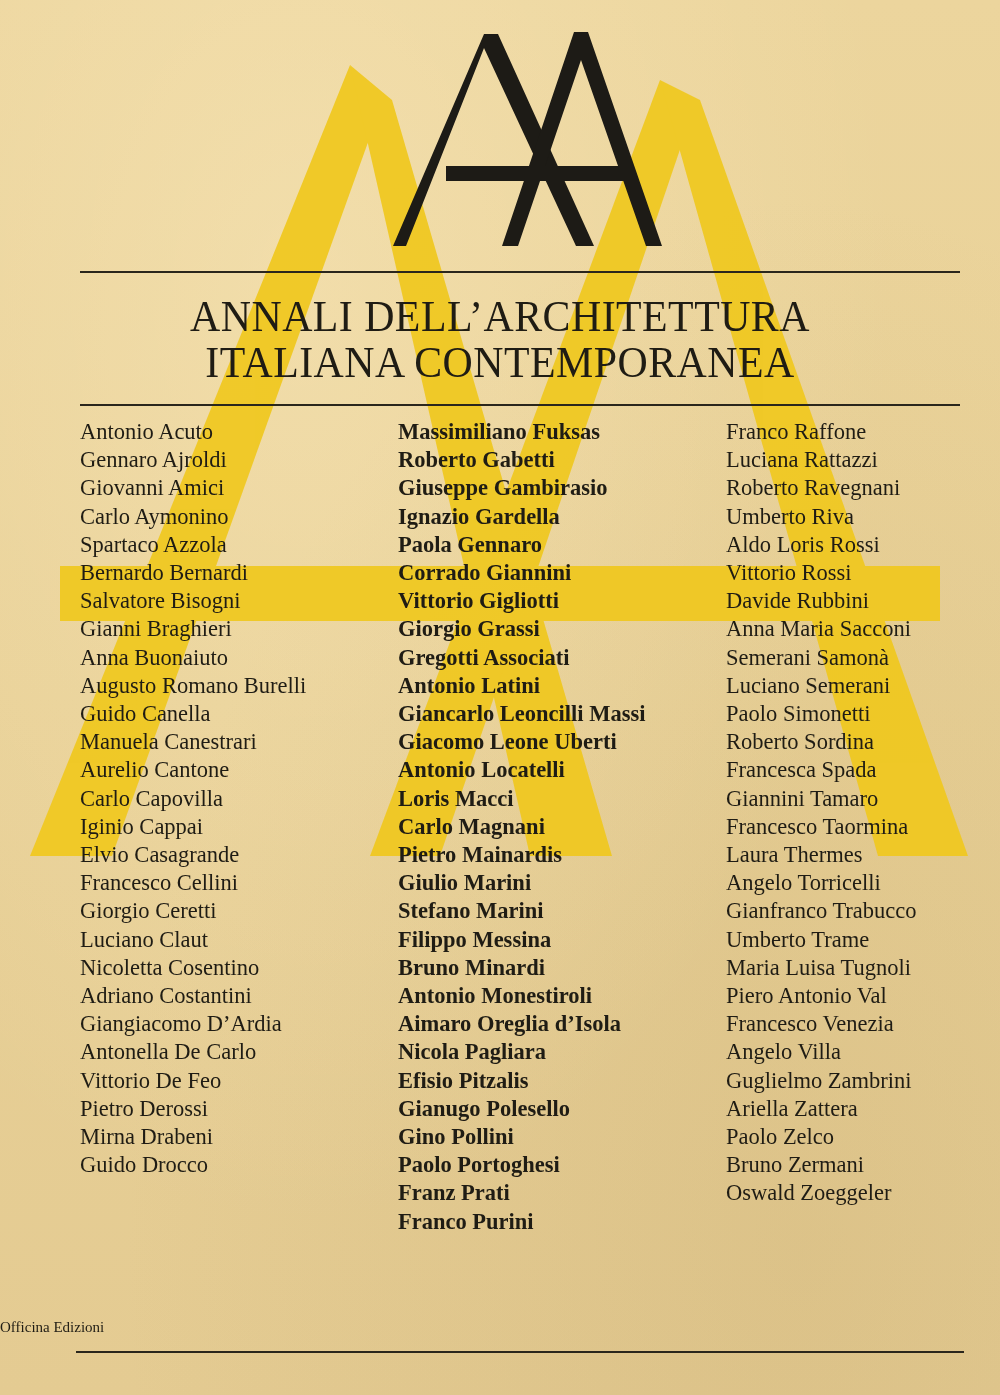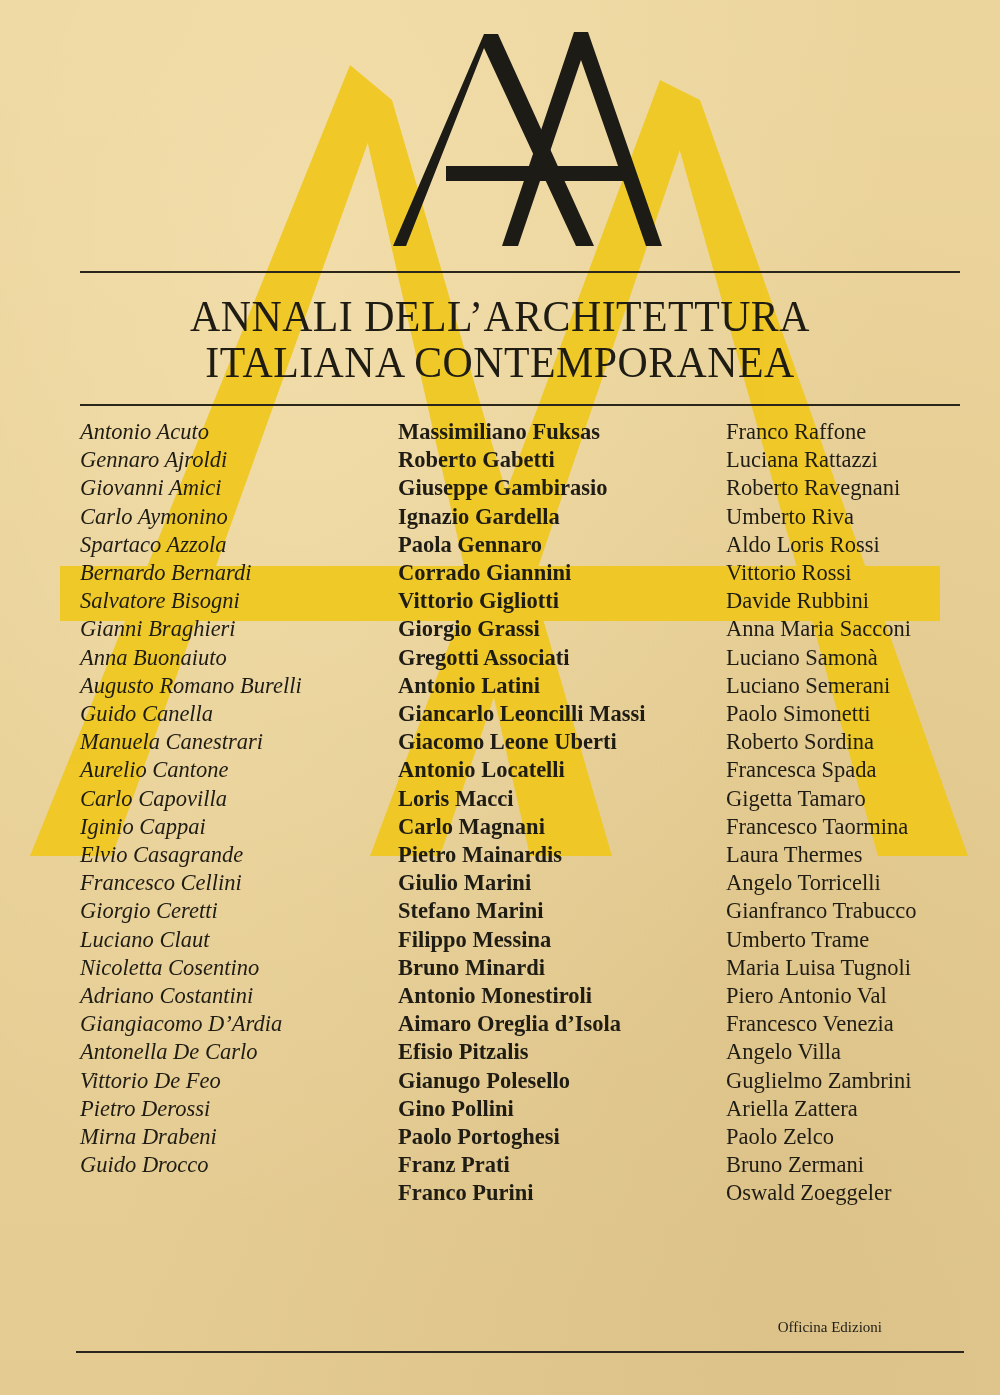--- a/index.html
+++ b/index.html
@@ -23,21 +23,21 @@
   .title {
     position: absolute; left: 0; width: 1000px; text-align: center;
     font-size: 45px; letter-spacing: 0.5px; line-height: 46px;
     transform: scaleX(0.93); transform-origin: center;
   }
   .col { position: absolute; top: 418px; }
   .col .name {
     font-size: 22.5px; line-height: 28.2px; white-space: nowrap; display: block;
   }
   .publisher {
-    position: absolute; top: 1319px; left: 0; width: 882px; text-align: right;
+    position: absolute; top: 1319px; left: 0; width: 882px; text-align: left;
     font-size: 15px;
   }
 </style>
 </head>
 <body>
 
 <div class="paper"></div>
 
 <svg class="yellow-aa" viewBox="0 0 1000 1395" xmlns="http://www.w3.org/2000/svg">
   <g fill="#f0c81e" opacity="0.92">
@@ -65,21 +65,21 @@
   </g>
 </svg>
 
 <div class="rule" style="top:271px;"></div>
 
 <div class="title" style="top:293px;">ANNALI DELL’ARCHITETTURA</div>
 <div class="title" style="top:339px;">ITALIANA CONTEMPORANEA</div>
 
 <div class="rule" style="top:404px;"></div>
 
-<div class="col" style="left:80px;font-style:italic;">
+<div class="col" style="left:80px;">
   <span class="name">Antonio Acuto</span>
   <span class="name">Gennaro Ajroldi</span>
   <span class="name">Giovanni Amici</span>
   <span class="name">Carlo Aymonino</span>
   <span class="name">Spartaco Azzola</span>
   <span class="name">Bernardo Bernardi</span>
   <span class="name">Salvatore Bisogni</span>
   <span class="name">Gianni Braghieri</span>
   <span class="name">Anna Buonaiuto</span>
   <span class="name">Augusto Romano Burelli</span>
@@ -118,43 +118,44 @@
   <span class="name">Antonio Locatelli</span>
   <span class="name">Loris Macci</span>
   <span class="name">Carlo Magnani</span>
   <span class="name">Pietro Mainardis</span>
   <span class="name">Giulio Marini</span>
   <span class="name">Stefano Marini</span>
   <span class="name">Filippo Messina</span>
   <span class="name">Bruno Minardi</span>
   <span class="name">Antonio Monestiroli</span>
   <span class="name">Aimaro Oreglia d’Isola</span>
+  <span class="name">Nicola Pagliara</span>
   <span class="name">Efisio Pitzalis</span>
   <span class="name">Gianugo Polesello</span>
   <span class="name">Gino Pollini</span>
   <span class="name">Paolo Portoghesi</span>
   <span class="name">Franz Prati</span>
   <span class="name">Franco Purini</span>
 </div>
 
 <div class="col" style="left:726px;">
   <span class="name">Franco Raffone</span>
   <span class="name">Luciana Rattazzi</span>
   <span class="name">Roberto Ravegnani</span>
   <span class="name">Umberto Riva</span>
   <span class="name">Aldo Loris Rossi</span>
   <span class="name">Vittorio Rossi</span>
   <span class="name">Davide Rubbini</span>
   <span class="name">Anna Maria Sacconi</span>
-  <span class="name">Luciano Samonà</span>
+  <span class="name">Semerani Samonà</span>
   <span class="name">Luciano Semerani</span>
   <span class="name">Paolo Simonetti</span>
   <span class="name">Roberto Sordina</span>
   <span class="name">Francesca Spada</span>
-  <span class="name">Gigetta Tamaro</span>
+  <span class="name">Giannini Tamaro</span>
   <span class="name">Francesco Taormina</span>
   <span class="name">Laura Thermes</span>
   <span class="name">Angelo Torricelli</span>
   <span class="name">Gianfranco Trabucco</span>
   <span class="name">Umberto Trame</span>
   <span class="name">Maria Luisa Tugnoli</span>
   <span class="name">Piero Antonio Val</span>
   <span class="name">Francesco Venezia</span>
   <span class="name">Angelo Villa</span>
   <span class="name">Guglielmo Zambrini</span>

